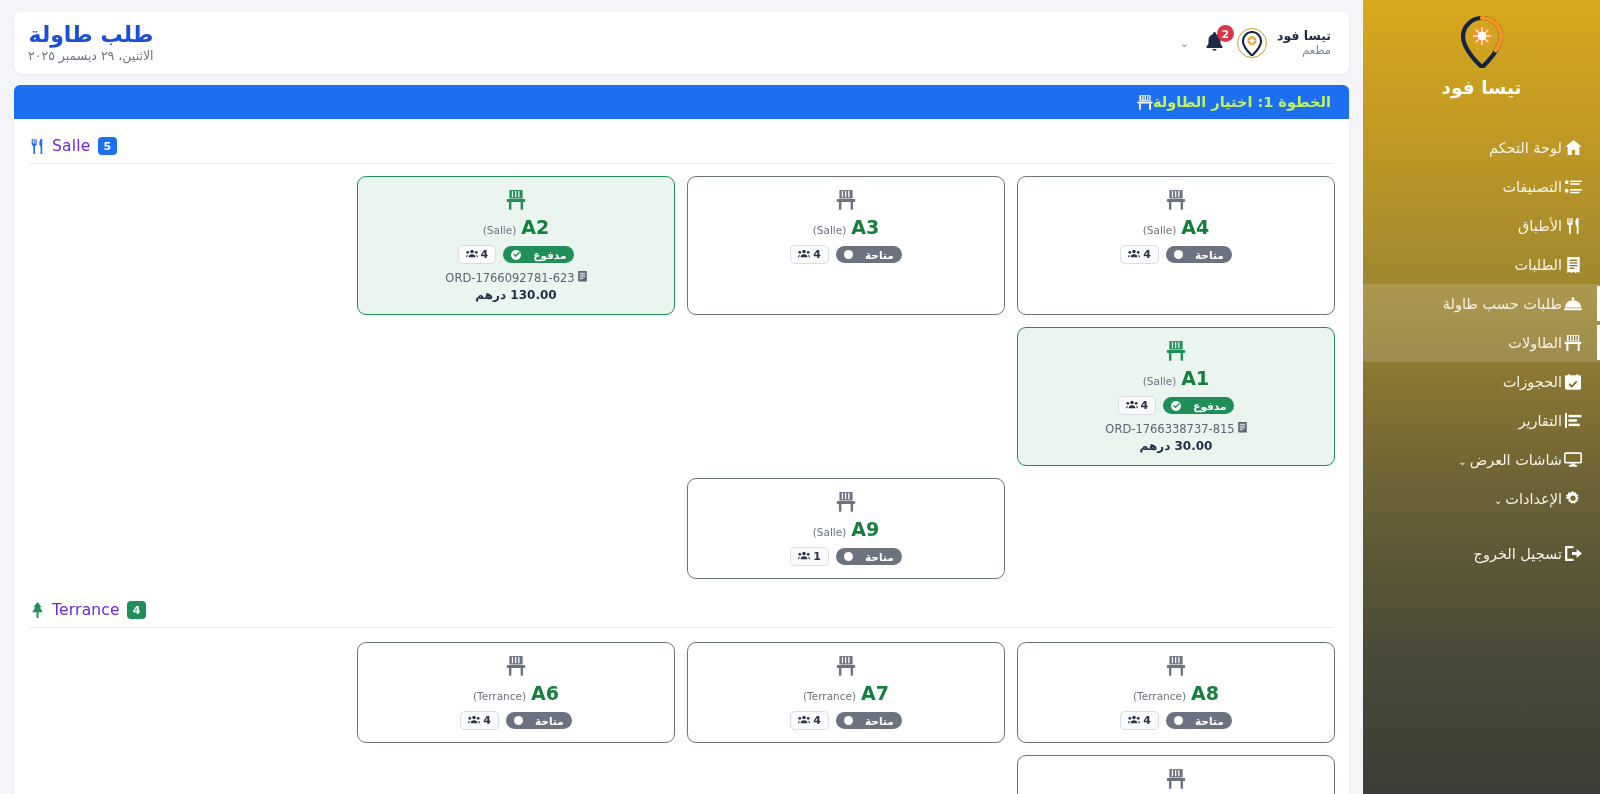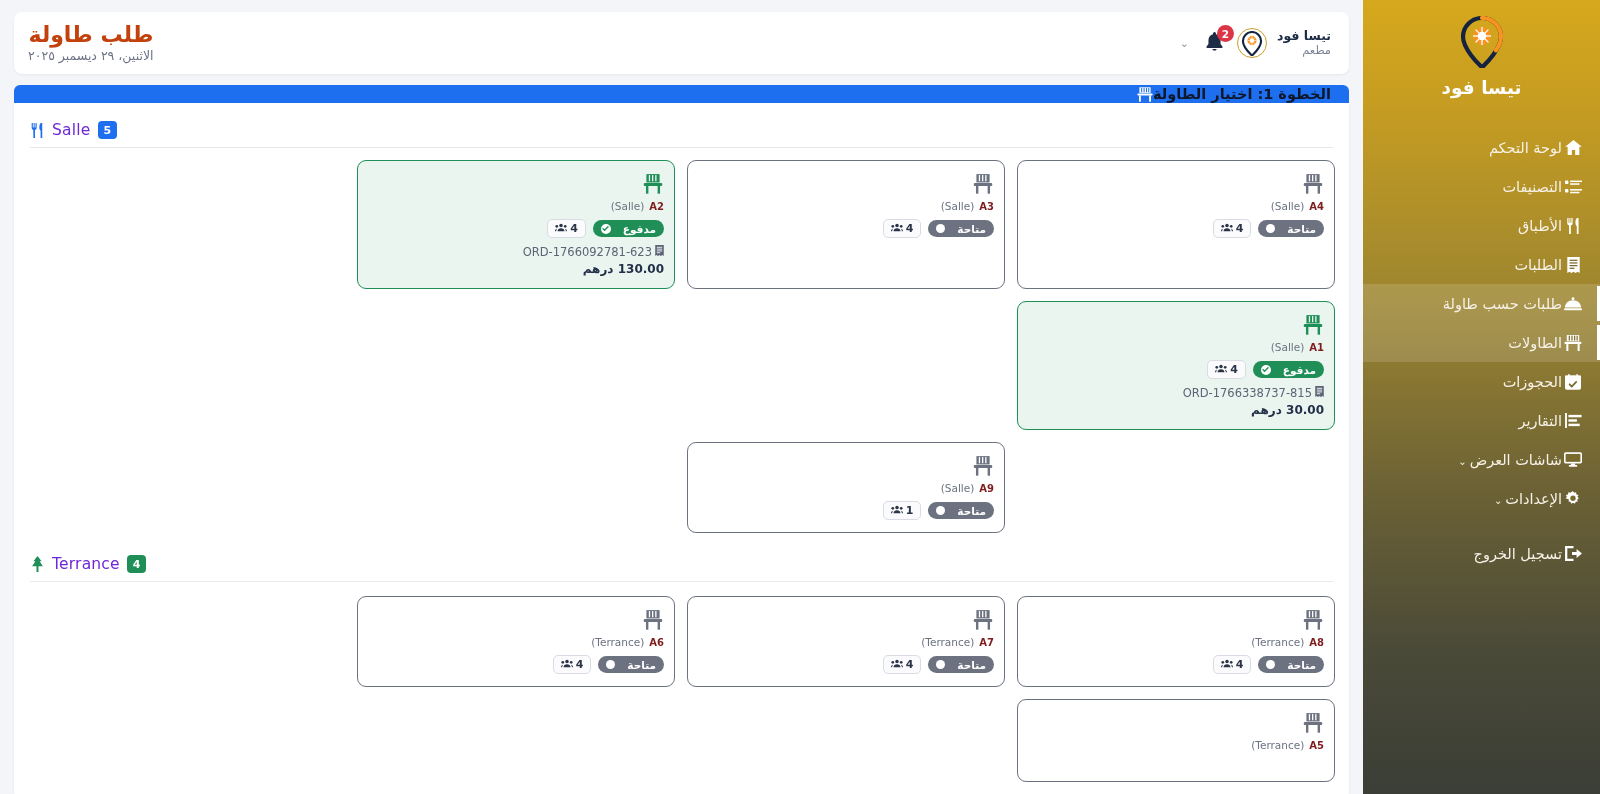--- a/index.html
+++ b/index.html
@@ -61,21 +61,21 @@
   .topbar {
     position: relative;
     margin: 12px 14px 0 14px;
     height: 62px; background: #ffffff;
     border-radius: 8px;
     box-shadow: 0 1px 3px rgba(16,24,40,.06);
     display: flex; align-items: center; justify-content: space-between;
     padding: 0 18px 0 14px;
   }
   .page-title { text-align: right; line-height: 1.15; }
-  .page-title h1 { font-size: 22px; color: #c2410c; font-weight: bold; }
+  .page-title h1 { font-size: 22px; color: #1d4ed8; font-weight: bold; }
   .page-title .date { font-size: 12.5px; color: #6b7384; margin-top: 2px; }
 
   .topbar-left { display: flex; align-items: center; gap: 10px; }
   .bell-wrap { position: relative; width: 26px; height: 30px; display:flex; align-items:center; justify-content:center; cursor:pointer; }
   .bell-badge {
     position: absolute; top: -3px; right: -7px;
     min-width: 17px; height: 17px; padding: 0 4px;
     background: #dc3545; color: #fff; border-radius: 9px;
     font-size: 10.5px; font-weight: bold;
     display: flex; align-items: center; justify-content: center;
@@ -87,23 +87,23 @@
     overflow: hidden;
   }
   .user-block { text-align: right; line-height: 1.15; }
   .user-name { font-size: 12.5px; color: #1d2b45; font-weight: bold; }
   .user-role { font-size: 11.5px; color: #7b8393; }
   .chev { color: #8a92a3; font-size: 11px; margin-right: 2px; }
 
   
   .step-banner {
     margin: 11px 14px 0 14px;
-    background: #1e6fef; color: #0f172a;
+    background: #1e6fef; color: #bef264;
     border-radius: 6px 6px 0 0;
-    height: 18px; display: flex; align-items: center; justify-content: flex-start;
+    height: 34px; display: flex; align-items: center; justify-content: flex-start;
     padding: 0 16px;
     font-size: 14.5px; font-weight: bold;
   }
   .step-banner .st-ico { margin-left: 0; margin-right: 0; display:inline-flex; }
   .step-banner .st-txt { margin-right: 2px; }
 
   
   .panel {
     margin: 0 14px 0 14px;
     background: #ffffff;
@@ -127,34 +127,34 @@
     display: flex; align-items: center; justify-content: center;
   }
   .zone-sep { height: 1px; background: #e7e9ef; margin: 0 2px 14px 2px; }
   .zone-sep.top { margin-bottom: 12px; }
 
   
   .grid { display: flex; flex-wrap: wrap; gap: 12px; }
   .card {
     width: 318px; border: 1.5px solid #6c7280; border-radius: 9px;
     background: #ffffff; padding: 12px 10px 12px;
-    display: flex; flex-direction: column; align-items: flex-start;
+    display: flex; flex-direction: column; align-items: center;
     cursor: pointer; min-height: 83px;
   }
   .card.occupied {
     border-color: #1f8f57; background: #eaf5ef;
   }
   .card-icon { margin-bottom: 5px; color: #6c7280; display: flex; }
   .card.occupied .card-icon { color: #1f8f57; }
   .card-title {
     font-size: 12px; color: #49505f; margin-bottom: 7px;
     display: flex; align-items: baseline; gap: 5px; direction: ltr;
   }
   .card-title .zn { font-size: 10.5px; color: #6b7282; }
-  .card-title .tn { font-size: 10px; font-weight: bold; color: #7f1d1d; }
+  .card-title .tn { font-size: 19px; font-weight: bold; color: #15803d; }
   .badges { display: flex; align-items: center; gap: 7px; direction: ltr; }
   .badge-seats {
     display: inline-flex; align-items: center; gap: 3px;
     border: 1px solid #d9dce3; background: #fbfbfd;
     border-radius: 5px; padding: 2px 7px;
     font-size: 11px; font-weight: bold; color: #2b3347;
   }
   .badge-status {
     display: inline-flex; align-items: center; gap: 12px;
     border-radius: 11px; padding: 2.5px 8px;

